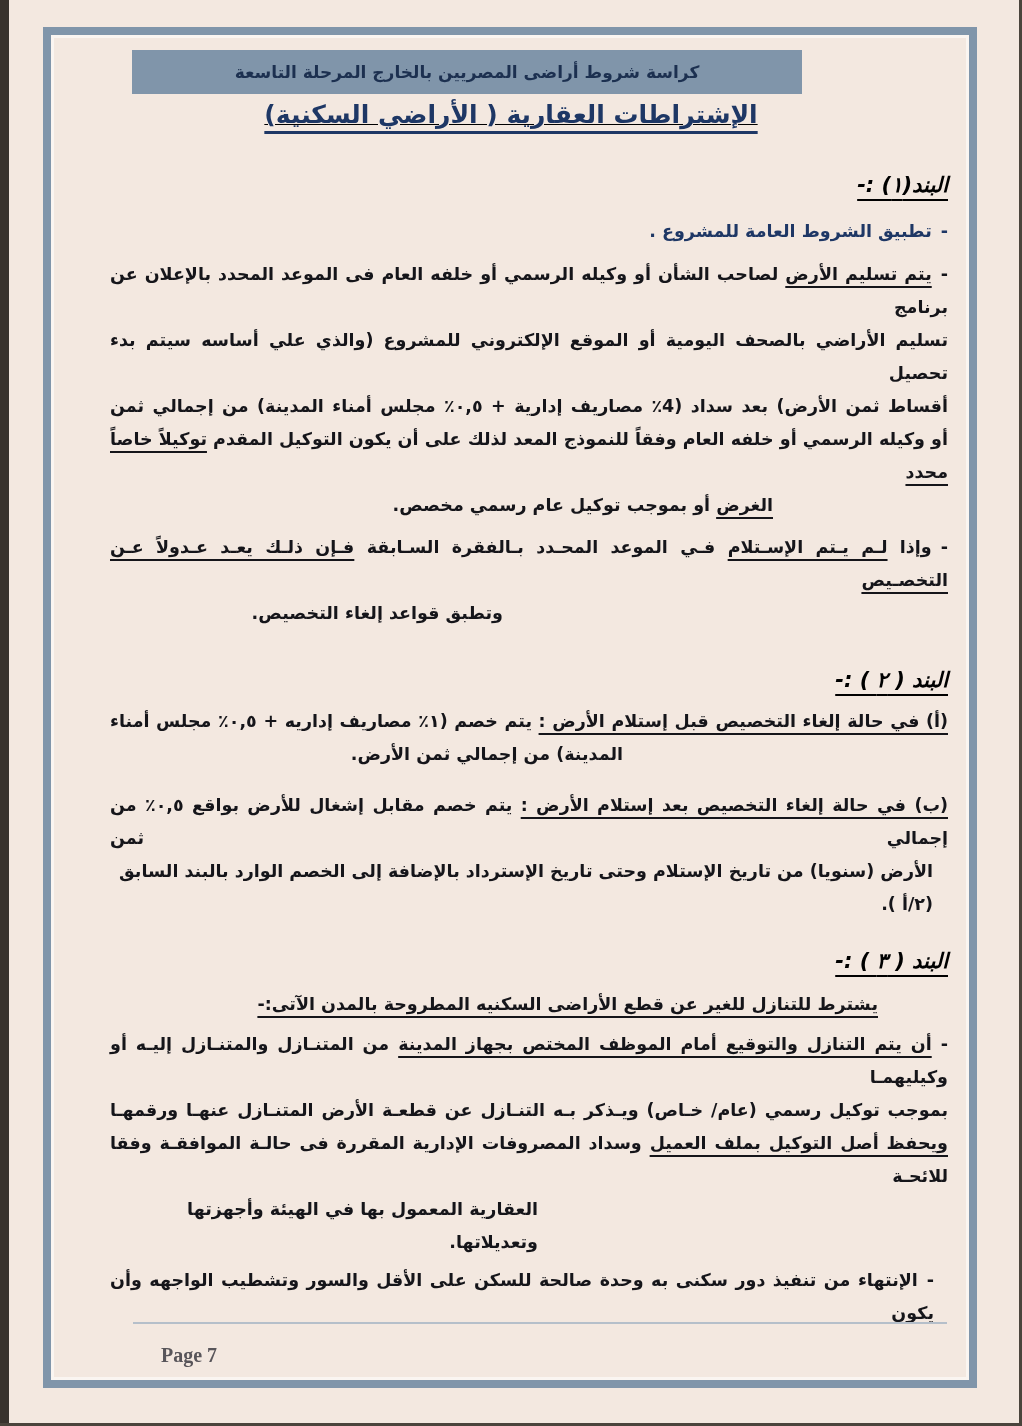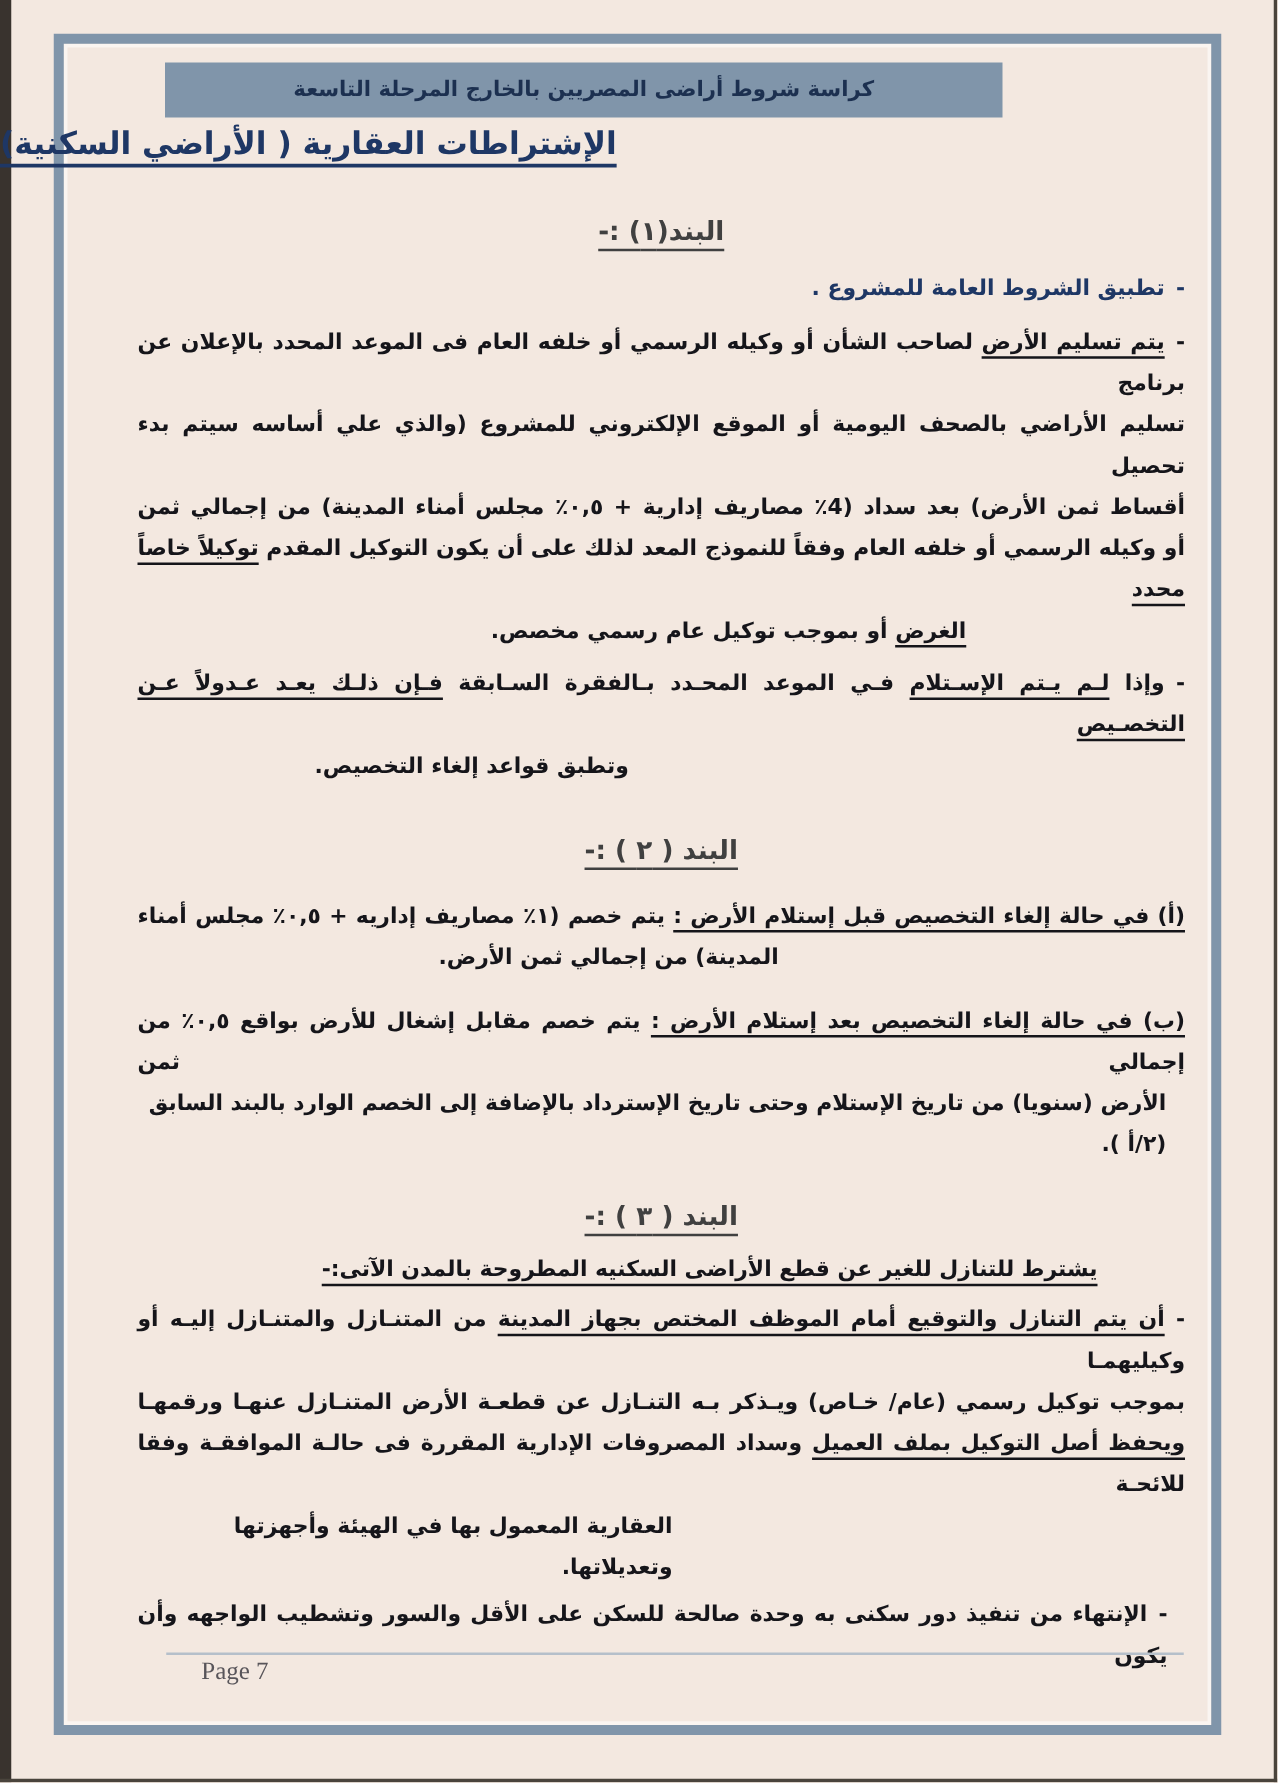--- a/index.html
+++ b/index.html
@@ -19,52 +19,52 @@
   }
   
   .topbar{
     position:absolute;left:132px;top:50px;width:670px;height:44px;
     background:#8095aa;display:flex;align-items:center;justify-content:center;
   }
   .topbar span{
     color:#1c3050;font-size:17px;font-weight:bold;direction:rtl;
   }
   
-  .title{position:absolute;left:0;top:100px;width:100%;text-align:left;direction:rtl;}
+  .title{position:absolute;left:0;top:100px;width:100%;text-align:center;direction:rtl;text-decoration:underline;}
   .title span{
     color:#1e3765;font-size:25px;font-weight:bold;
     text-decoration:underline;text-decoration-thickness:2.5px;text-underline-offset:8px;
   }
   
   .content{
     position:absolute;left:110px;top:148px;width:838px;
     direction:rtl;color:#15151a;font-size:17.5px;font-weight:bold;
   }
   .hd{
-    color:#404040;font-size:21px;line-height:30px;text-align:center;
-    text-decoration:underline;text-decoration-thickness:2px;text-underline-offset:7px;
+    color:#000000;font-size:21px;line-height:30px;text-align:right;
+    text-decoration:underline;text-decoration-thickness:2px;text-underline-offset:7px;font-style:italic;
   }
   .ln{line-height:33px;min-height:33px;}
   .j{text-align:justify;text-align-last:justify;}
   .r{text-align:right;}
   .navy{color:#1e3765;}
   .u{text-decoration:underline;text-decoration-thickness:1.5px;text-underline-offset:6px;}
   .dash{margin-inline-end:9px;}
   .p14{padding-right:14px}.p15{padding-right:15px}.p50{padding-right:50px}
   .p70{padding-right:70px}
   .p175{padding-right:175px}.p325{padding-right:325px}
   .p410{padding-right:410px}.p445{padding-right:445px}
   
   .footer{
     position:absolute;left:133px;top:1322px;width:814px;height:40px;
     border-top:2px solid #b5bfca;
   }
   .pageno{
-    display:inline-block;margin:2px 0 0 28px;color:#58555a;
-    font-family:"Liberation Serif",serif;font-size:20px;font-weight:normal;
+    display:inline-block;margin:20px 0 0 28px;color:#58555a;
+    font-family:"Liberation Serif",serif;font-size:20px;font-weight:bold;
   }
 </style>
 </head>
 <body>
 
 <div class="page">
 
   <div class="edge-l"></div>
   <div class="edge-r"></div>
   <div class="edge-b"></div>
@@ -89,21 +89,21 @@
       <div class="ln j"><span>أقساط ثمن الأرض) بعد سداد (4٪ مصاريف إدارية + ٠,٥٪ مجلس أمناء المدينة) من إجمالي ثمن</span></div>
       <div class="ln j"><span>أو وكيله الرسمي أو خلفه العام وفقاً للنموذج المعد لذلك على أن يكون التوكيل المقدم </span><span class="u">توكيلاً خاصاً محدد</span></div>
       <div class="ln r p175"><span class="u">الغرض</span><span> أو بموجب توكيل عام رسمي مخصص.</span></div>
     </div>
     <div style="margin-top:9px">
       <div class="ln j"><span class="dash">-</span><span>وإذا </span><span class="u">لـم يـتم الإسـتلام</span><span> فـي الموعد المحـدد بـالفقرة السـابقة </span><span class="u">فـإن ذلـك يعـد عـدولاً عـن التخصـيص</span></div>
       <div class="ln r p445"><span>وتطبق قواعد إلغاء التخصيص.</span></div>
     </div>
 
     <div class="hd" style="margin-top:35px">البند ( ٢ ) :-</div>
-    <div style="margin-top:22px">
+    <div style="margin-top:10px">
       <div class="ln j"><span class="u">(أ) في حالة إلغاء التخصيص قبل إستلام الأرض :</span><span> يتم خصم (١٪ مصاريف إداريه + ٠,٥٪ مجلس أمناء</span></div>
       <div class="ln r p325"><span>المدينة) من إجمالي ثمن الأرض.</span></div>
     </div>
     <div style="margin-top:18px">
       <div class="ln j"><span class="u">(ب) في حالة إلغاء التخصيص بعد إستلام الأرض :</span><span> يتم خصم مقابل إشغال للأرض بواقع ٠,٥٪ من إجمالي ثمن</span></div>
       <div class="ln r p15"><span>الأرض (سنويا) من تاريخ الإستلام وحتى تاريخ الإسترداد بالإضافة إلى الخصم الوارد بالبند السابق (٢/أ ).</span></div>
     </div>
 
     <div class="hd" style="margin-top:25px">البند ( ٣ ) :-</div>
     <div class="ln r p70" style="margin-top:12px"><span class="u">يشترط للتنازل للغير عن قطع الأراضى السكنيه المطروحة بالمدن الآتى:-</span></div>

